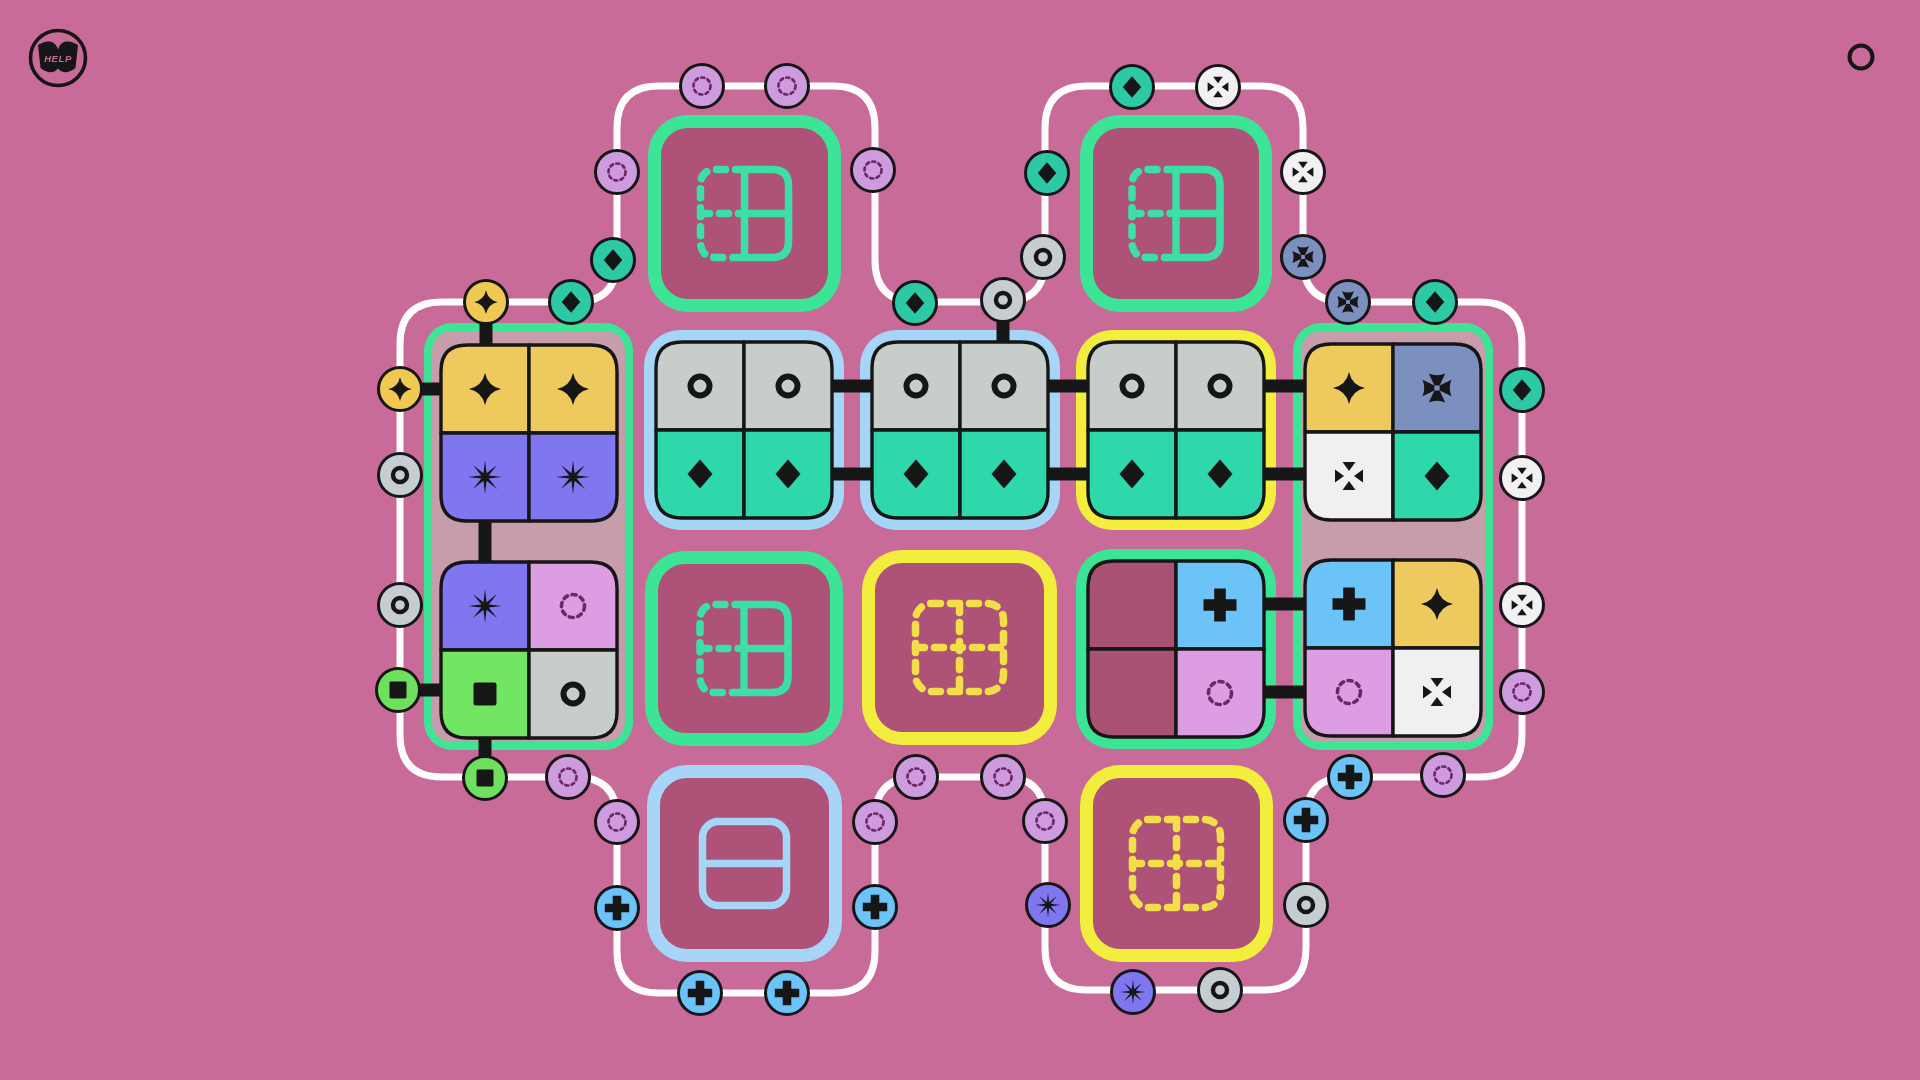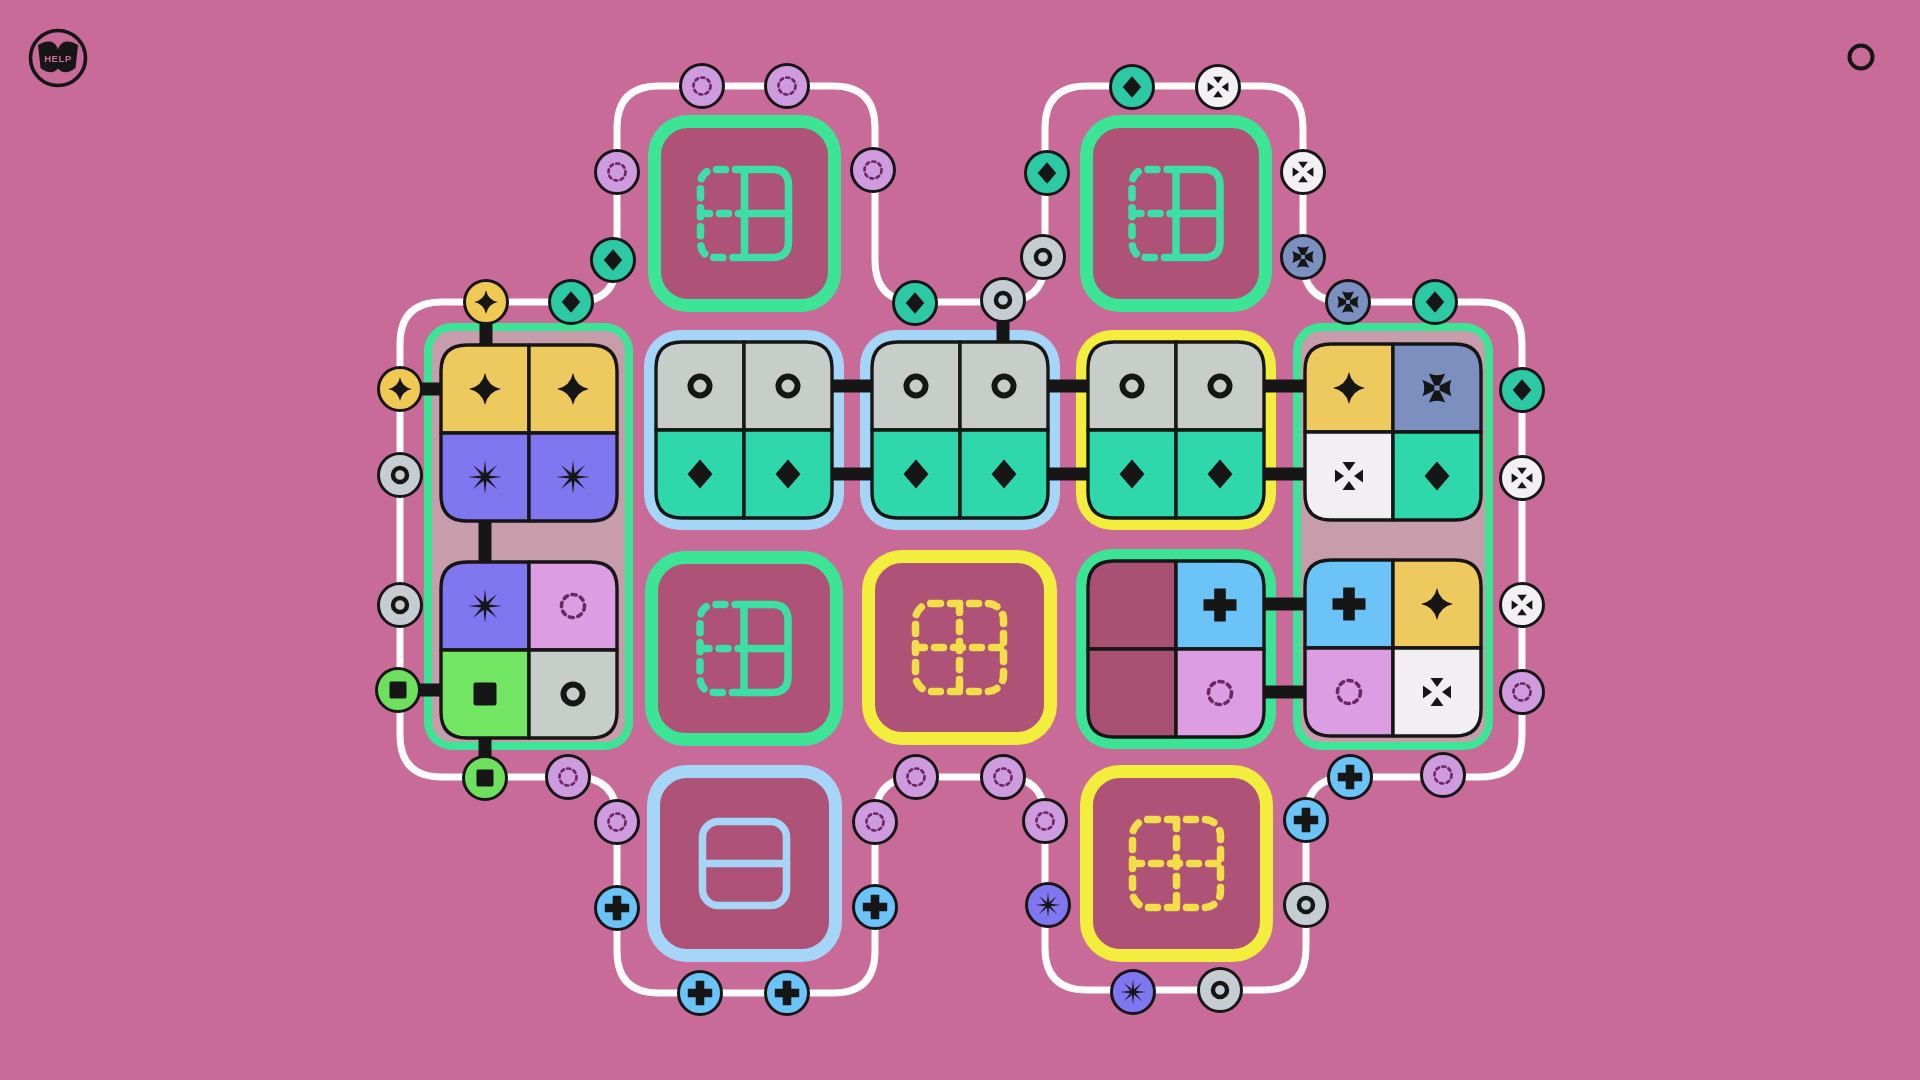--- a/index.html
+++ b/index.html
@@ -1,21 +1,21 @@
 <!DOCTYPE html>
 <html><head>
 <meta charset="utf-8">
 <style>
   html,body{margin:0;padding:0;}
   body{
     width:1920px;height:1080px;overflow:hidden;
     font-family:"Liberation Sans",sans-serif;
     background:#c86b99;
   }
-  .stage{position:relative;width:1920px;height:1080px;}
+  .stage{position:relative;width:1920px;height:1080px;font-style:italic;}
   .stage > svg#board{position:absolute;left:0;top:0;width:1920px;height:1080px;display:block;}
   .help-btn{position:absolute;left:20px;top:20px;width:76px;height:76px;cursor:pointer;}
   .corner-ring{position:absolute;left:1836px;top:32px;width:50px;height:50px;cursor:pointer;}
 </style>
 </head>
 <body style="background: rgb(200, 107, 153);">
 
 <div class="stage">
   <svg id="board" viewBox="0 0 1920 1080">
       <path d="M 400 344 L 400 735 Q 400 777 442 777 L 575 777 Q 617 777 617 819 L 617 951 Q 617 993 659 993 L 833 993 Q 875 993 875 951 L 875 819 Q 875 777 917 777 L 1003 777 Q 1045 777 1045 819 L 1045 948 Q 1045 990 1087 990 L 1264 990 Q 1306 990 1306 948 L 1306 819 Q 1306 777 1348 777 L 1480 777 Q 1522 777 1522 735 L 1522 344 Q 1522 302 1480 302 L 1345 302 Q 1303 302 1303 260 L 1303 128 Q 1303 86 1261 86 L 1087 86 Q 1045 86 1045 128 L 1045 260 Q 1045 302 1003 302 L 917 302 Q 875 302 875 260 L 875 128 Q 875 86 833 86 L 659 86 Q 617 86 617 128 L 617 260 Q 617 302 575 302 L 442 302 Q 400 302 400 344 Z" fill="none" stroke="#fdfbfc" stroke-width="7"></path>

